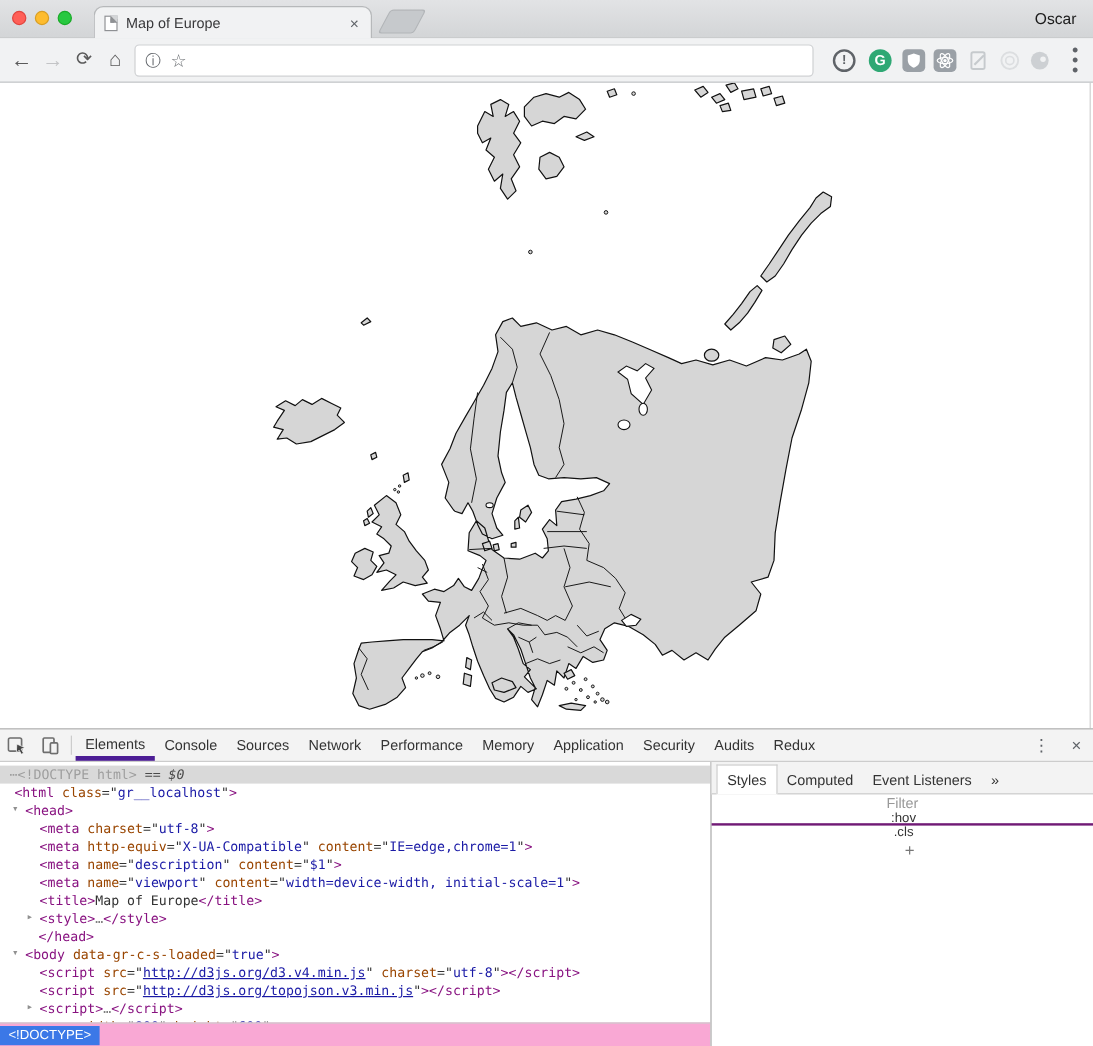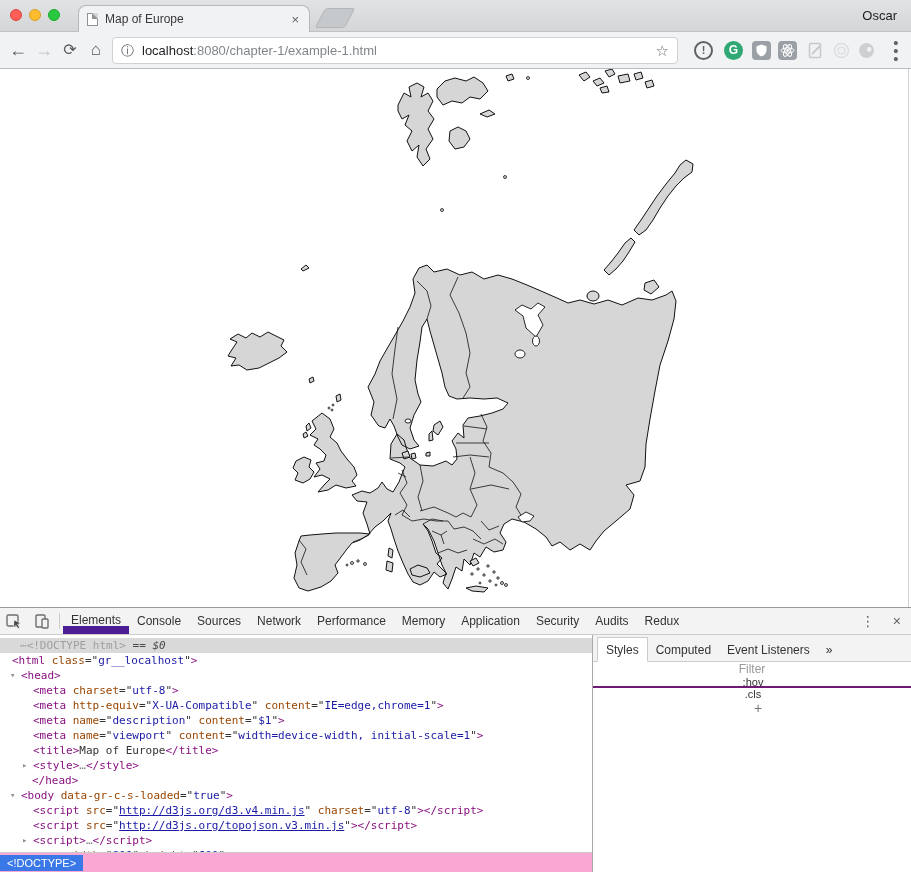--- a/index.html
+++ b/index.html
@@ -55,21 +55,21 @@
   .content .scroll-edge { position:absolute; right:2px; top:0; bottom:0; width:1px; background:#d0d0d0; }
 
   
   .devtools { position:absolute; top:607px; left:0; width:911px; height:265px; background:#fff;
     border-top:1px solid #999; font-size:12px; color:#333; }
   .dt-tabbar { position:absolute; top:0; left:0; right:0; height:27px; background:#f3f3f3;
     border-bottom:1px solid #ccc; display:flex; align-items:center; }
   .dt-toolicon { width:16px; height:16px; margin:0 6px; }
   .dt-sep { width:1px; height:16px; background:#ccc; margin:0 3px; }
   .dt-tab { padding:0 8px; height:26px; line-height:26px; color:#333; cursor:default; }
-  .dt-tab.active { border-bottom:8px solid #4c1d95; line-height:24px; }
+  .dt-tab.active { border-bottom:4px solid #4c1d95; line-height:24px; }
   .dt-right { margin-left:auto; display:flex; align-items:center; }
   .dt-more { padding:0 8px; color:#5f6368; font-size:14px; }
   .dt-close { padding:0 10px; color:#5f6368; font-size:14px; }
 
   .dom-tree { position:absolute; top:27px; left:0; width:592px; height:218px; overflow:hidden;
     font:11px "DejaVu Sans Mono","Liberation Mono",monospace; padding-top:3px; background:#fff; }
   .dom-row { height:15px; line-height:15px; white-space:pre; position:relative; }
   .dom-row.sel { background:#d9d9d9; }
   .tw { position:absolute; top:0; color:#909090; font-size:9px; }
   .tk-doc { color:#9e9e9e; } .tk-eq { color:#4a4a4a; font-style:italic; }
@@ -109,21 +109,20 @@
   <span class="profile-name">Oscar</span>
 </div>
 
 <div class="toolbar">
   <span class="navbtn nav-back">←</span>
   <span class="navbtn nav-fwd disabled">→</span>
   <span class="navbtn nav-reload">⟳</span>
   <span class="navbtn nav-home">⌂</span>
   <div class="urlbar">
     <span class="info-icon">ⓘ</span>
-    <span class="url-text"><span class="url-host">localhost</span><span class="url-rest">:8080/chapter-1/example-1.html</span></span>
     <span class="star-icon">☆</span>
   </div>
   <div class="ext ext-warn">!</div>
   <div class="ext ext-grammarly">G</div>
   <div class="ext ext-shield">
     <svg width="19" height="19" viewBox="0 0 19 19">
         <path d="M9.5 3.5 L14.5 5.3 V9.2 C14.5 12.2 12.3 14.4 9.5 15.5 C6.7 14.4 4.5 12.2 4.5 9.2 V5.3 Z" fill="#fff"></path>
       </svg>
   </div>
   <div class="ext ext-react">
@@ -295,21 +294,21 @@
         <span class="dt-tab">Audits</span>
         <span class="dt-tab">Redux</span>
       </div>
     <div class="dt-right">
       <span class="dt-more">⋮</span>
       <span class="dt-close">×</span>
     </div>
   </div>
 
   <div class="dom-tree" id="dom-tree">
-      <div class="dom-row sel" style="padding-left: 20px;"><span class="tk-doc">⋯</span><span class="tk-doc">&lt;!DOCTYPE html&gt;</span><span class="tk-eq"> == $0</span></div>
+      <div class="dom-row sel" style="padding-left: 8px;"><span class="tk-doc">⋯</span><span class="tk-doc">&lt;!DOCTYPE html&gt;</span><span class="tk-eq"> == $0</span></div>
       <div class="dom-row" style="padding-left: 12px;"><span class="tk-tag">&lt;html</span><span class="tk-attr"> class</span><span class="tk-pun">="</span><span class="tk-val">gr__localhost</span><span class="tk-pun">"</span><span class="tk-tag">&gt;</span></div>
       <div class="dom-row" style="padding-left: 21px;"><span class="tw" style="left: 10px;">▾</span><span class="tk-tag">&lt;head&gt;</span></div>
       <div class="dom-row" style="padding-left: 33px;"><span class="tk-tag">&lt;meta</span><span class="tk-attr"> charset</span><span class="tk-pun">="</span><span class="tk-val">utf-8</span><span class="tk-pun">"</span><span class="tk-tag">&gt;</span></div>
       <div class="dom-row" style="padding-left: 33px;"><span class="tk-tag">&lt;meta</span><span class="tk-attr"> http-equiv</span><span class="tk-pun">="</span><span class="tk-val">X-UA-Compatible</span><span class="tk-pun">"</span><span class="tk-attr"> content</span><span class="tk-pun">="</span><span class="tk-val">IE=edge,chrome=1</span><span class="tk-pun">"</span><span class="tk-tag">&gt;</span></div>
       <div class="dom-row" style="padding-left: 33px;"><span class="tk-tag">&lt;meta</span><span class="tk-attr"> name</span><span class="tk-pun">="</span><span class="tk-val">description</span><span class="tk-pun">"</span><span class="tk-attr"> content</span><span class="tk-pun">="</span><span class="tk-val">$1</span><span class="tk-pun">"</span><span class="tk-tag">&gt;</span></div>
       <div class="dom-row" style="padding-left: 33px;"><span class="tk-tag">&lt;meta</span><span class="tk-attr"> name</span><span class="tk-pun">="</span><span class="tk-val">viewport</span><span class="tk-pun">"</span><span class="tk-attr"> content</span><span class="tk-pun">="</span><span class="tk-val">width=device-width, initial-scale=1</span><span class="tk-pun">"</span><span class="tk-tag">&gt;</span></div>
       <div class="dom-row" style="padding-left: 33px;"><span class="tk-tag">&lt;title&gt;</span><span class="tk-txt">Map of Europe</span><span class="tk-tag">&lt;/title&gt;</span></div>
       <div class="dom-row" style="padding-left: 33px;"><span class="tw" style="left: 22px;">▸</span><span class="tk-tag">&lt;style&gt;</span><span class="tk-gray">…</span><span class="tk-tag">&lt;/style&gt;</span></div>
       <div class="dom-row" style="padding-left: 32px;"><span class="tk-tag">&lt;/head&gt;</span></div>
       <div class="dom-row" style="padding-left: 21px;"><span class="tw" style="left: 10px;">▾</span><span class="tk-tag">&lt;body</span><span class="tk-attr"> data-gr-c-s-loaded</span><span class="tk-pun">="</span><span class="tk-val">true</span><span class="tk-pun">"</span><span class="tk-tag">&gt;</span></div>

